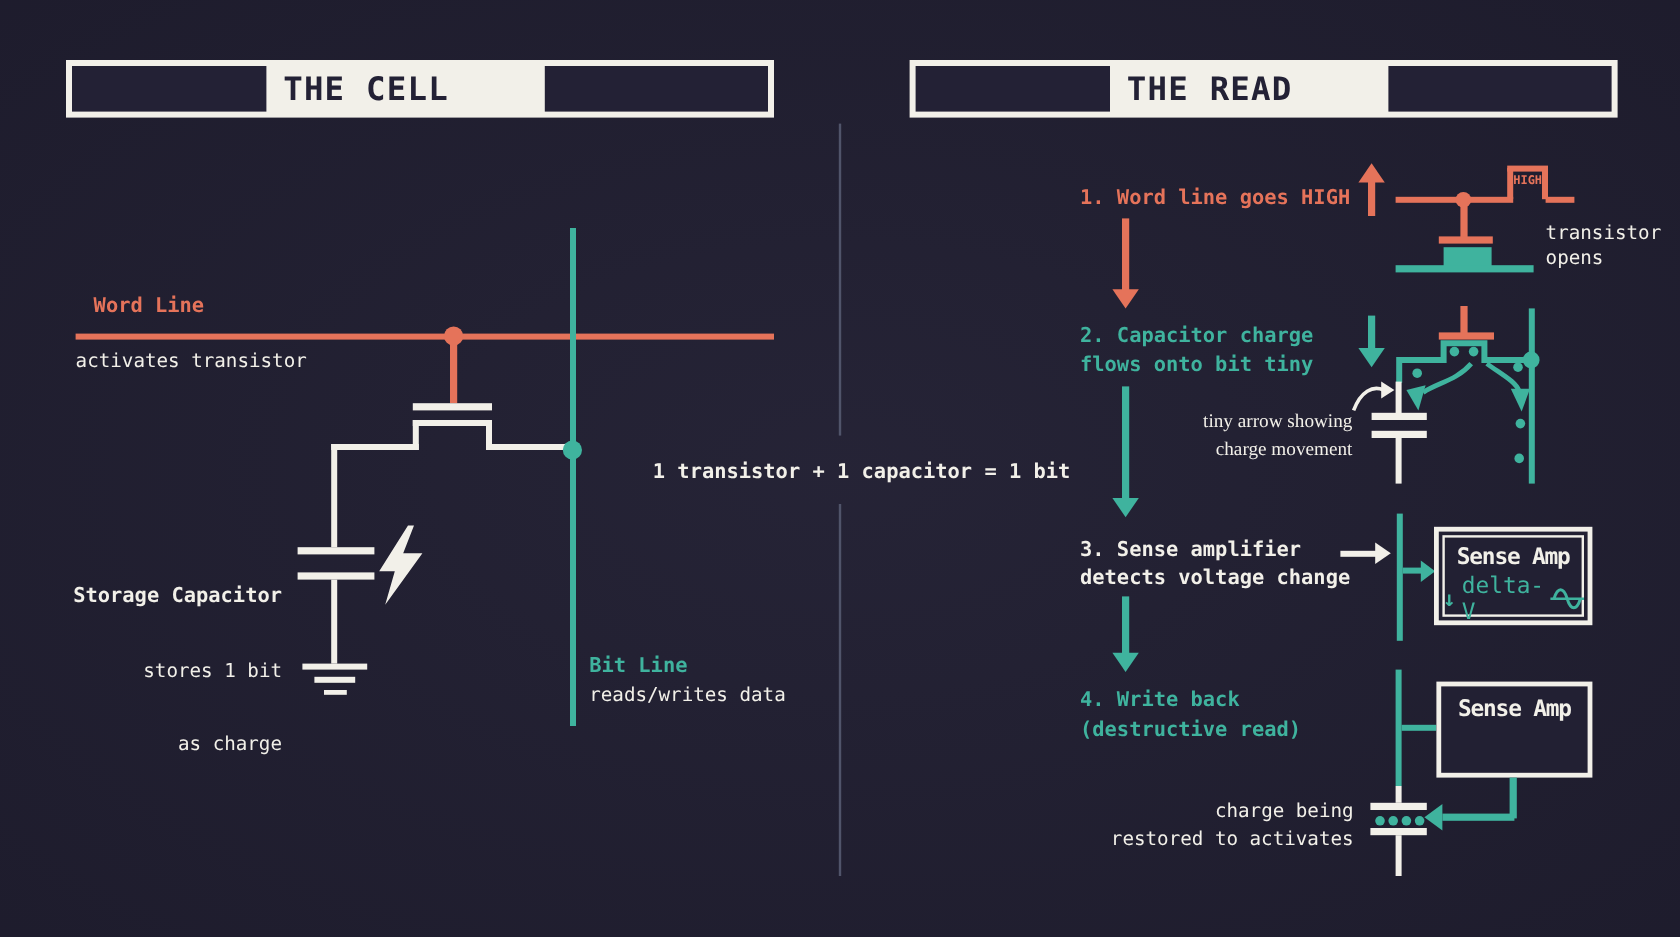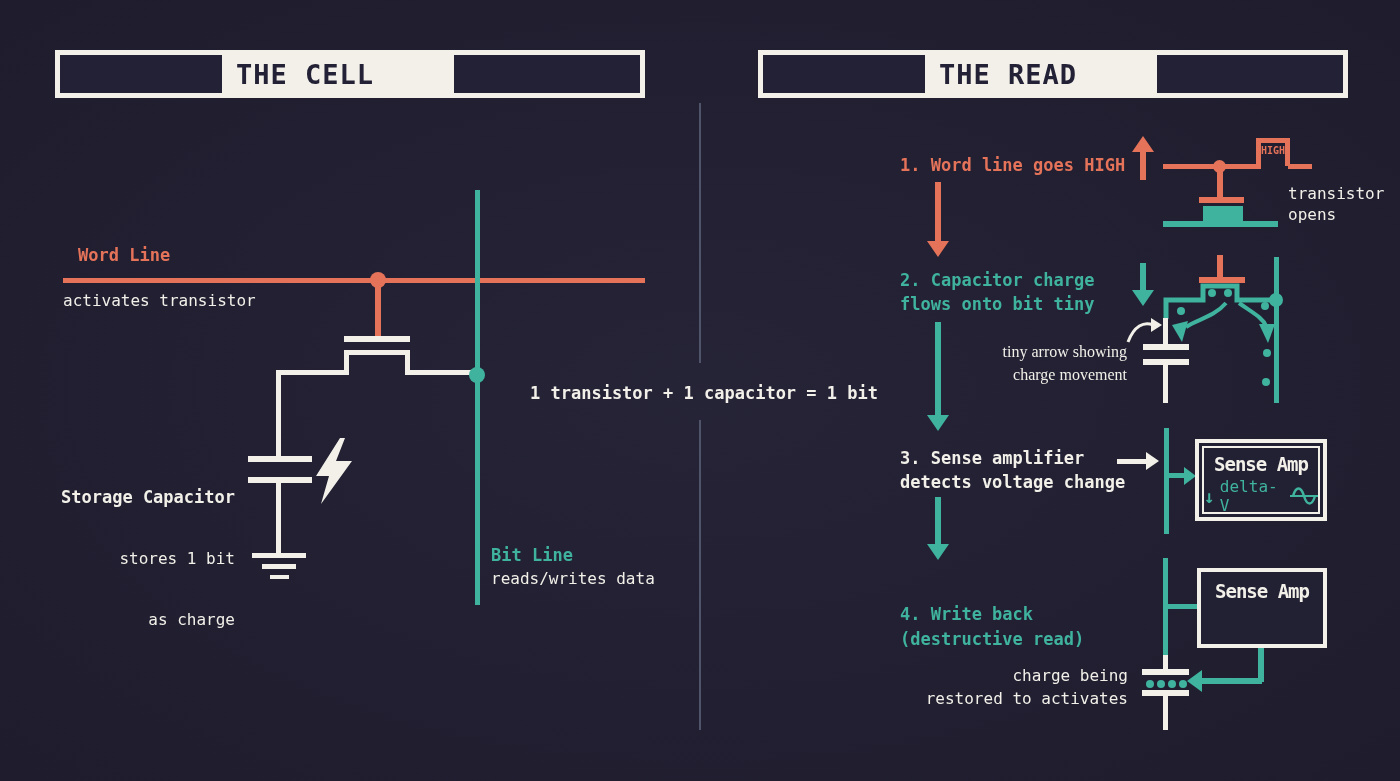--- a/index.html
+++ b/index.html
@@ -91,21 +91,21 @@
     <div class="white-t f16">as charge</div>
   </div>
 
   <div class="ln t" style="left:475px;top:190px;width:5px;height:415px;"></div>
   <div class="dot t" style="left:469px;top:367px;width:16px;height:16px;"></div>
   <div class="txt teal-t b f17" style="left:491px;top:543px;">Bit Line</div>
   <div class="txt white-t f16" style="left:491px;top:567px;">reads/writes data</div>
 
   <div class="ln g" style="left:699px;top:103px;width:2px;height:260px;"></div>
   <div class="ln g" style="left:699px;top:420px;width:2px;height:310px;"></div>
-  <div class="txt white-t b f17" style="left:524px;top:381px;width:360px;text-align:center;">1 transistor + 1 capacitor = 1 bit</div>
+  <div class="txt white-t b f17" style="left:544px;top:381px;width:360px;text-align:left;">1 transistor + 1 capacitor = 1 bit</div>
 
   <div class="banner" style="left:758px;">
     <div class="blk l"></div>
     <div class="cap">THE READ</div>
     <div class="blk r"></div>
   </div>
 
   <div class="txt coral-t b f17" style="left:900px;top:153px;">1. Word line goes HIGH</div>
   <div class="ln c" style="left:1140px;top:150px;width:6px;height:30px;"></div>
   <div class="ah up-c" style="left:1132px;top:136px;"></div>
@@ -166,33 +166,33 @@
   <div class="ah right-w" style="left:1146px;top:452px;"></div>
   <div class="ln t" style="left:1164px;top:428px;width:5px;height:106px;"></div>
   <div class="ln t" style="left:1169px;top:473px;width:16px;height:5px;"></div>
   <div class="ah right-t" style="left:1184px;top:467px;"></div>
 
   <div class="sbox" style="left:1195px;top:439px;width:132px;height:82px;">
     <div class="inner">
       <div class="title">Sense Amp</div>
       <div class="row">
         <span class="teal-t" style="font-size:18px;font-weight:bold;">↓</span>
-        <span class="teal-t" style="font-size:16px;">delta-V</span>
+        <span class="teal-t" style="font-size:19px;">delta-V</span>
         <svg width="28" height="22" viewBox="0 0 28 22" style="position:static;">
           <line x1="0" y1="11" x2="28" y2="11" stroke="#3fb39e" stroke-width="2"></line>
           <path d="M3,11 C6,1 11,1 14,11 C17,21 22,21 25,11" fill="none" stroke="#3fb39e" stroke-width="2.5"></path>
         </svg>
       </div>
     </div>
   </div>
 
   <div class="ln t" style="left:935px;top:497px;width:6px;height:48px;"></div>
   <div class="ah down-t" style="left:927px;top:544px;"></div>
 
-  <div class="txt teal-t b f17" style="left:900px;top:571px;line-height:25px;margin-top:31px;"><span>4. Write back</span><br><span>(destructive read)</span></div>
+  <div class="txt teal-t b f17" style="left:900px;top:571px;line-height:25px;"><span>4. Write back</span><br><span>(destructive read)</span></div>
 
   <div class="ln t" style="left:1163px;top:558px;width:5px;height:97px;"></div>
   <div class="ln t" style="left:1168px;top:604px;width:29px;height:5px;"></div>
 
   <div class="sbox4" style="left:1197px;top:568px;width:130px;height:80px;">
     <div class="title">Sense Amp</div>
   </div>
 
   <div class="ln t" style="left:1258px;top:648px;width:6px;height:34px;"></div>
   <div class="ln t" style="left:1202px;top:678px;width:60px;height:6px;"></div>

